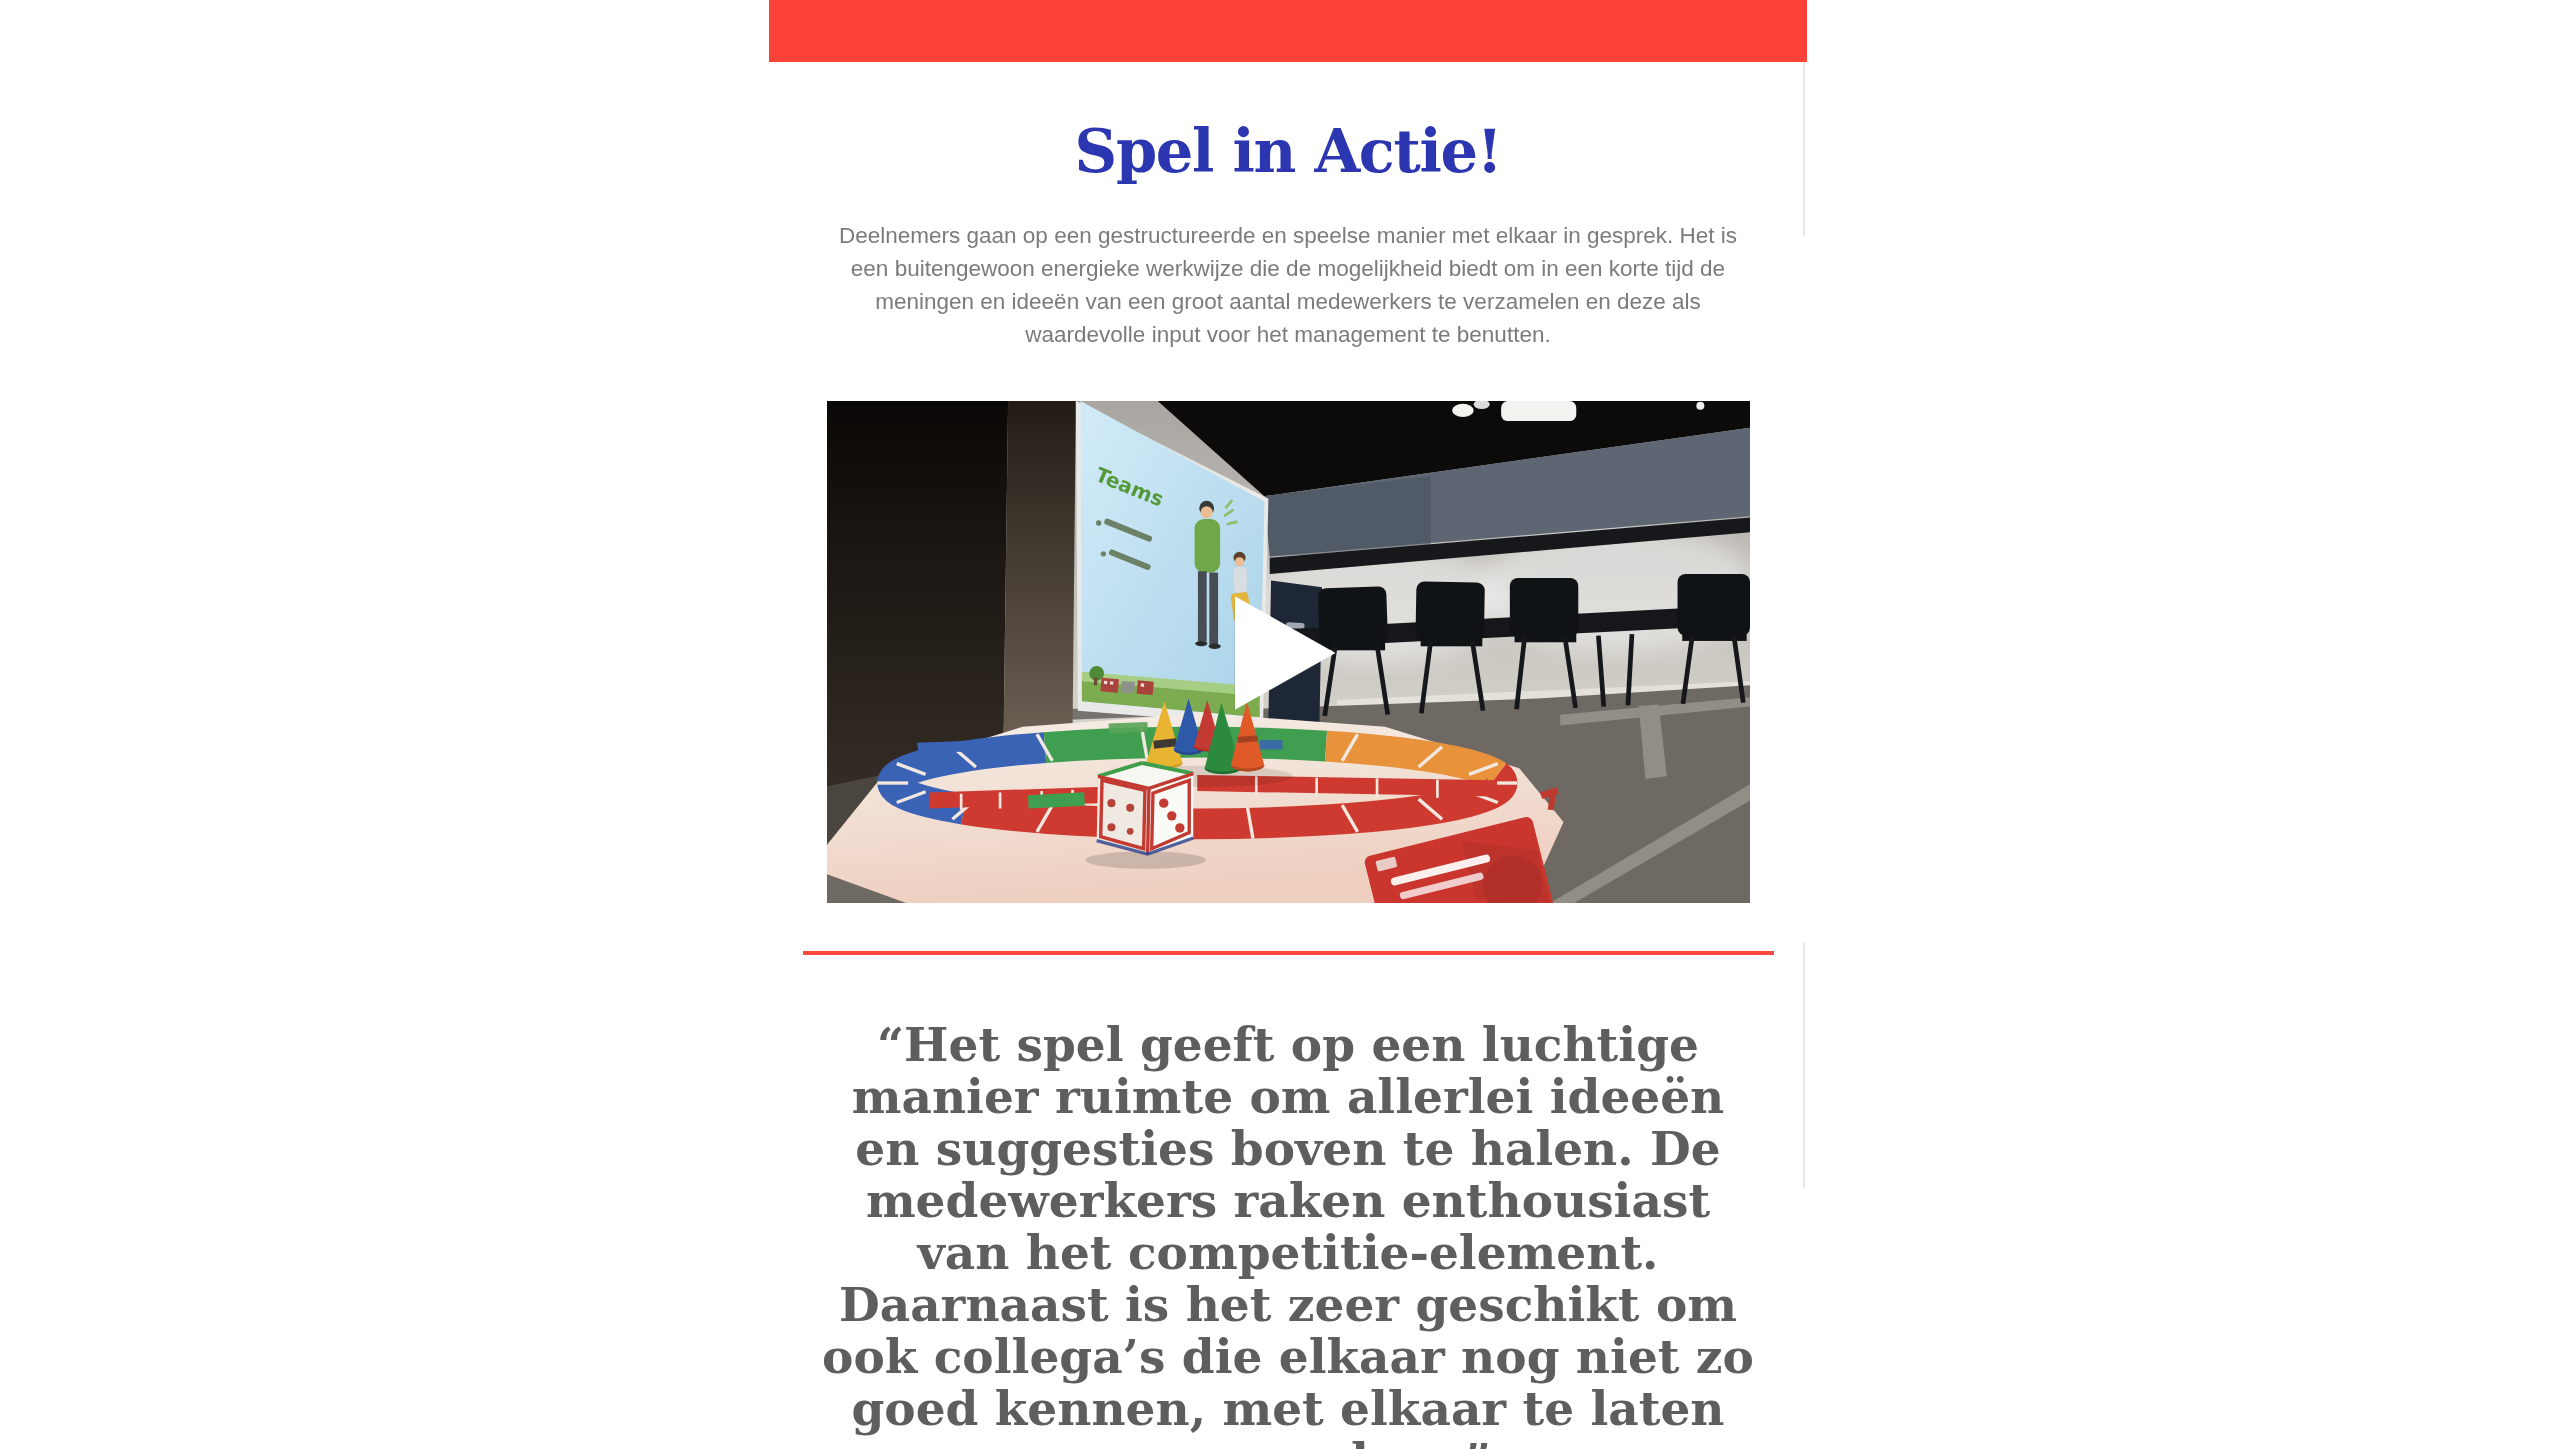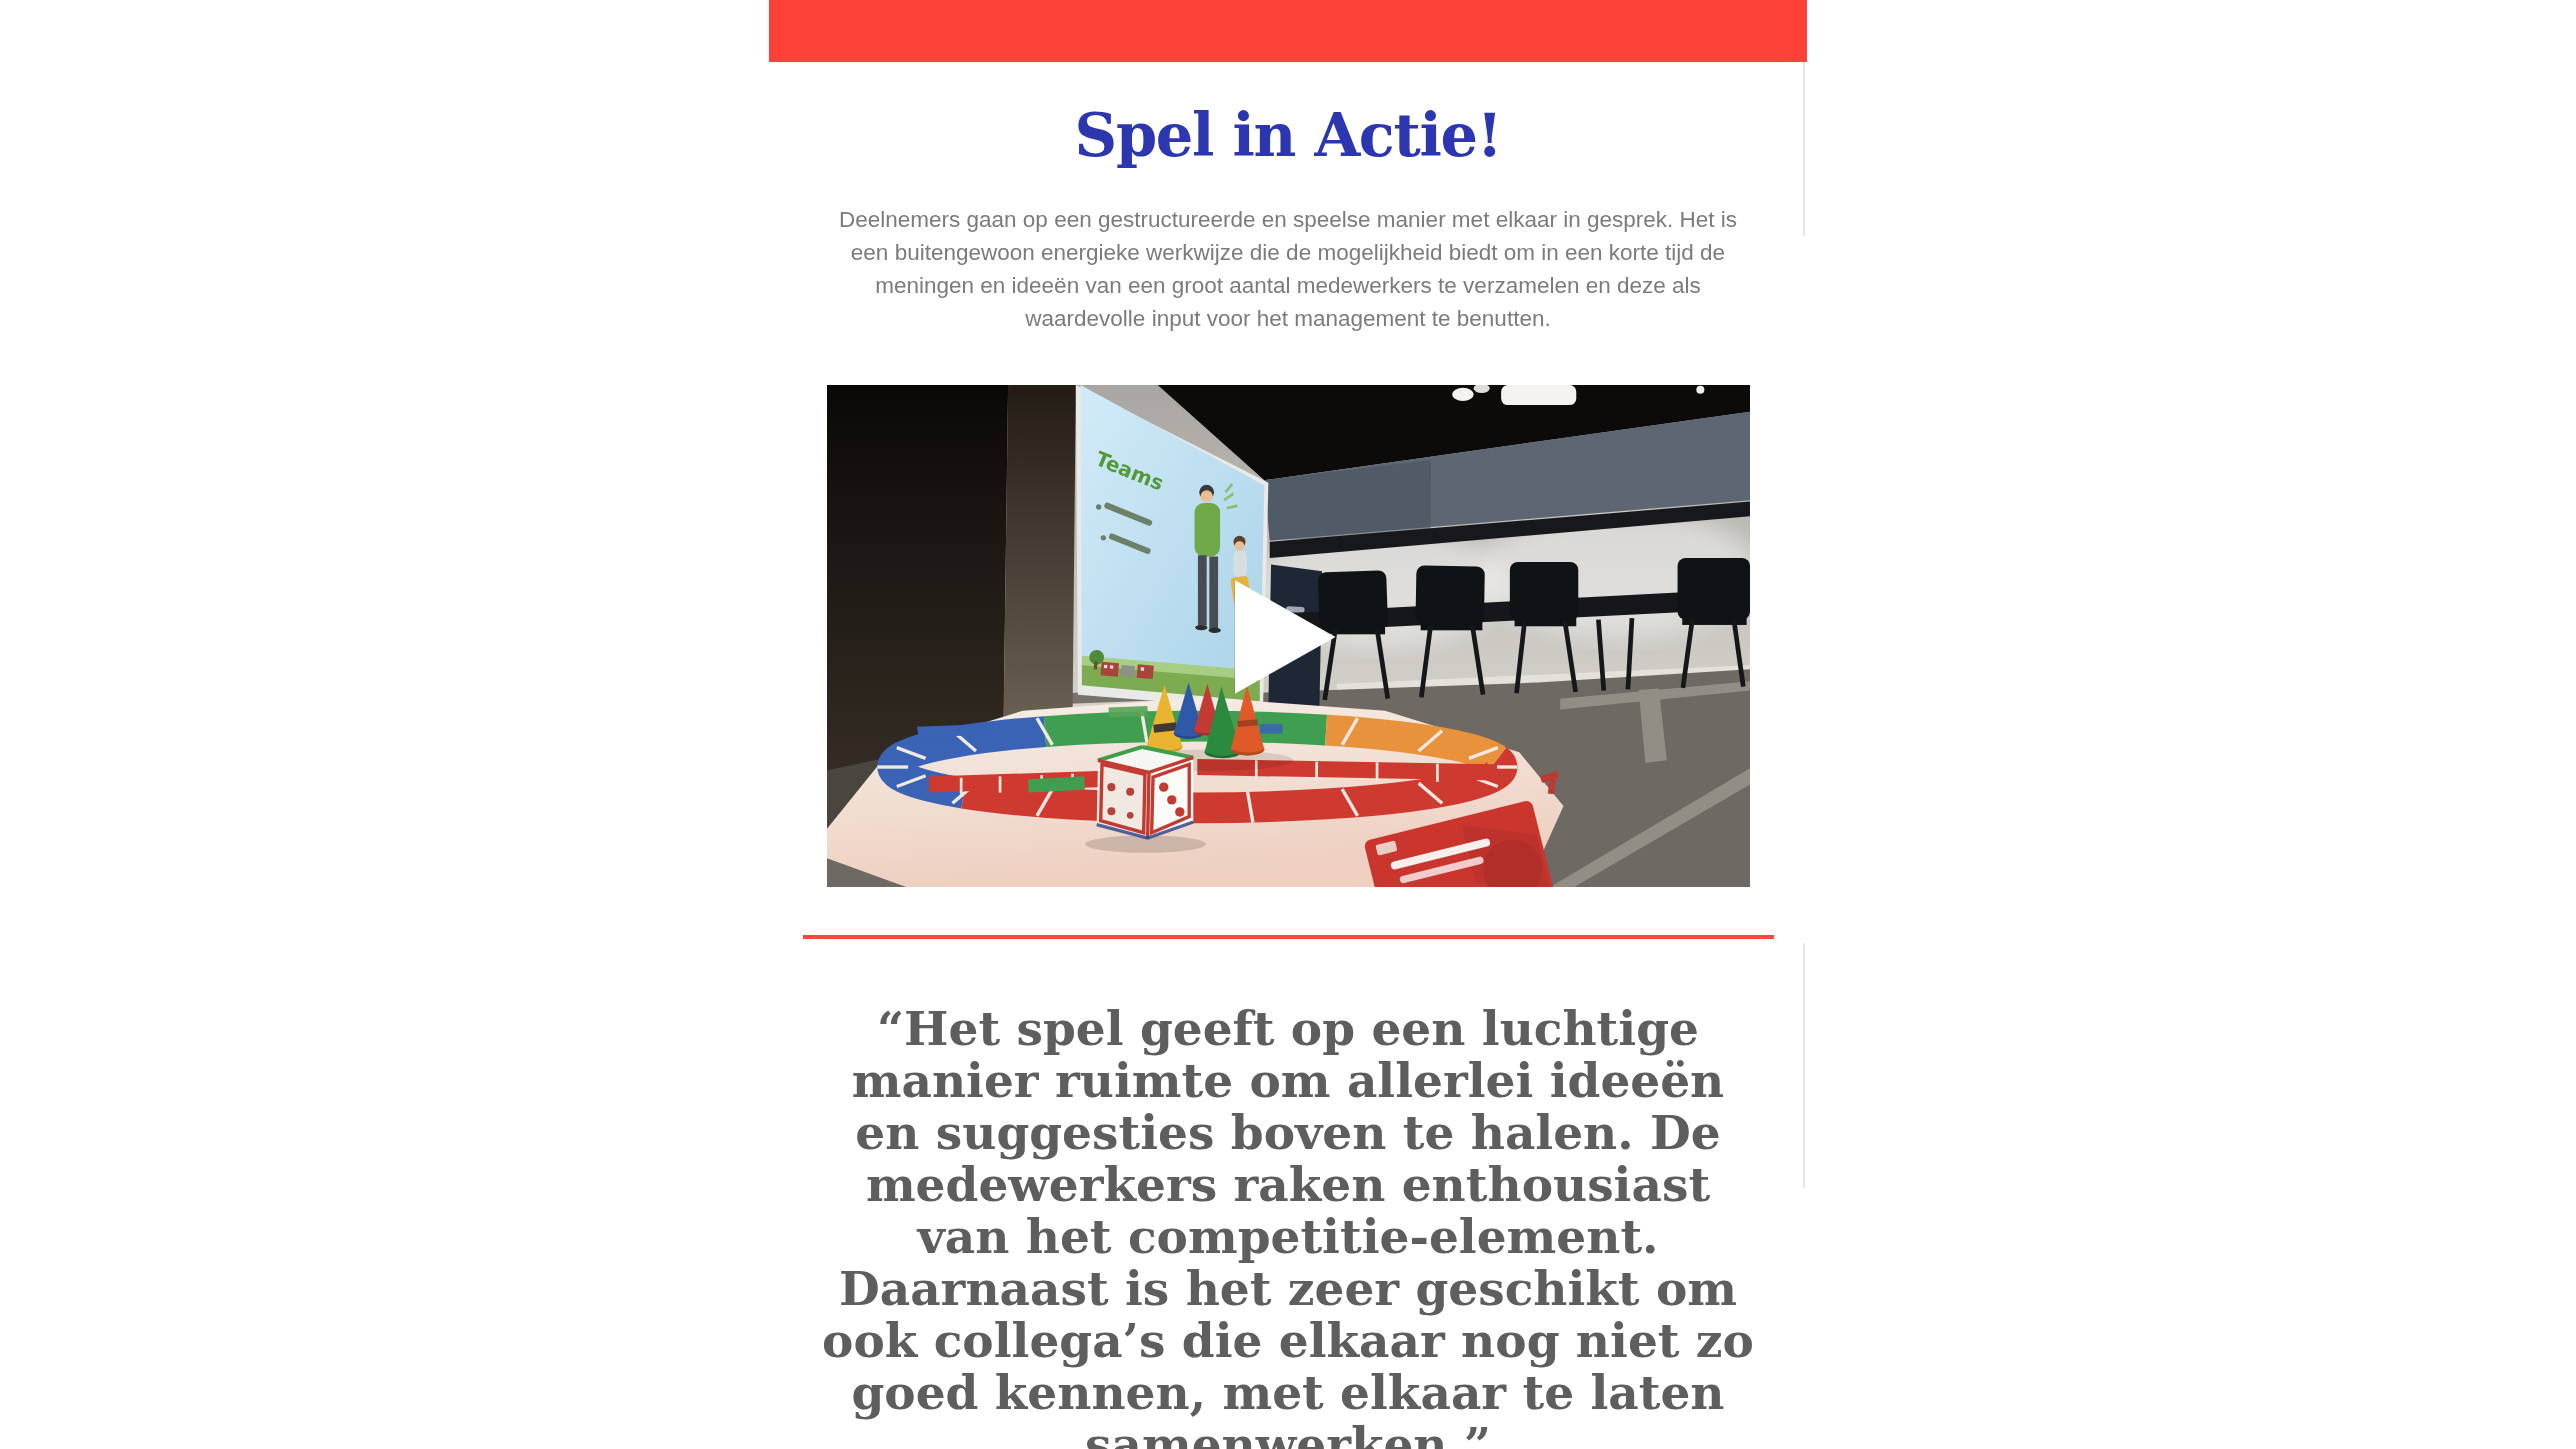--- a/index.html
+++ b/index.html
@@ -11,21 +11,21 @@
   }
   *{margin:0;padding:0;box-sizing:border-box;}
   html,body{width:2576px;height:1449px;background:#ffffff;overflow:hidden;}
   .page{position:relative;width:2576px;height:1449px;background:#ffffff;
         font-family:"Liberation Sans","DejaVu Sans",sans-serif;}
   .column{position:absolute;left:769px;top:0;width:1038px;height:1449px;}
   .top-bar{width:100%;height:62px;background:var(--accent_red);}
   .col-border{position:absolute;left:1034px;width:2px;background:#e4e4f0;}
   .col-border.seg-a{top:62px;height:174px;}
   .col-border.seg-b{top:943px;height:245px;}
-  h1.title{margin-top:43px;text-align:center;color:var(--title_blue);
+  h1.title{margin-top:59px;text-align:center;color:var(--title_blue);
     font-family:"DejaVu Serif","Liberation Serif",serif;
     font-weight:bold;font-size:59px;line-height:1.05;letter-spacing:-1.3px;}
   .intro{width:920px;margin:36px auto 12px;text-align:center;
     color:var(--body_gray);font-size:22.5px;line-height:33px;}
   .video{position:relative;width:923px;height:502px;margin:50px auto 0;
     background:#4b4b4b;cursor:pointer;}
   .video svg{display:block;width:100%;height:100%;}
   .play{position:absolute;left:408px;top:195px;width:101px;height:114px;
     background:#ffffff;clip-path:polygon(0 0,100% 50%,0 100%);
     filter:drop-shadow(0 4px 14.8px rgba(0,0,0,0.35));}

